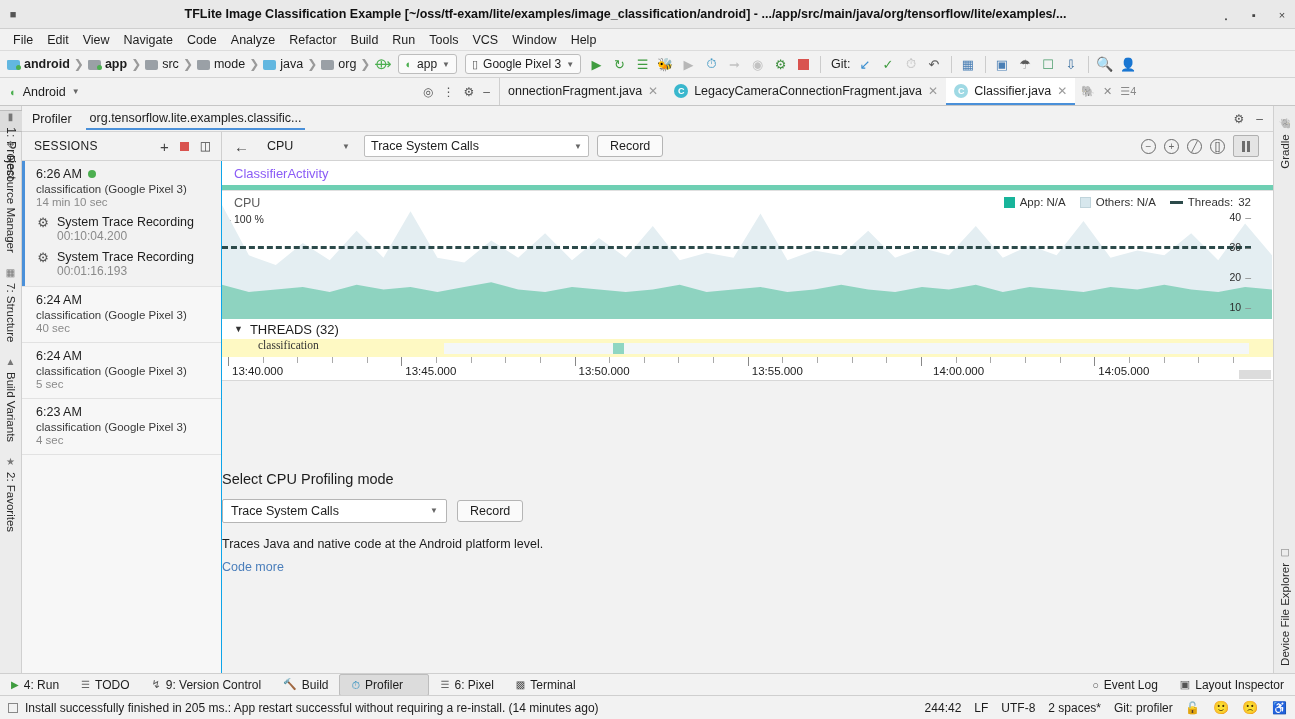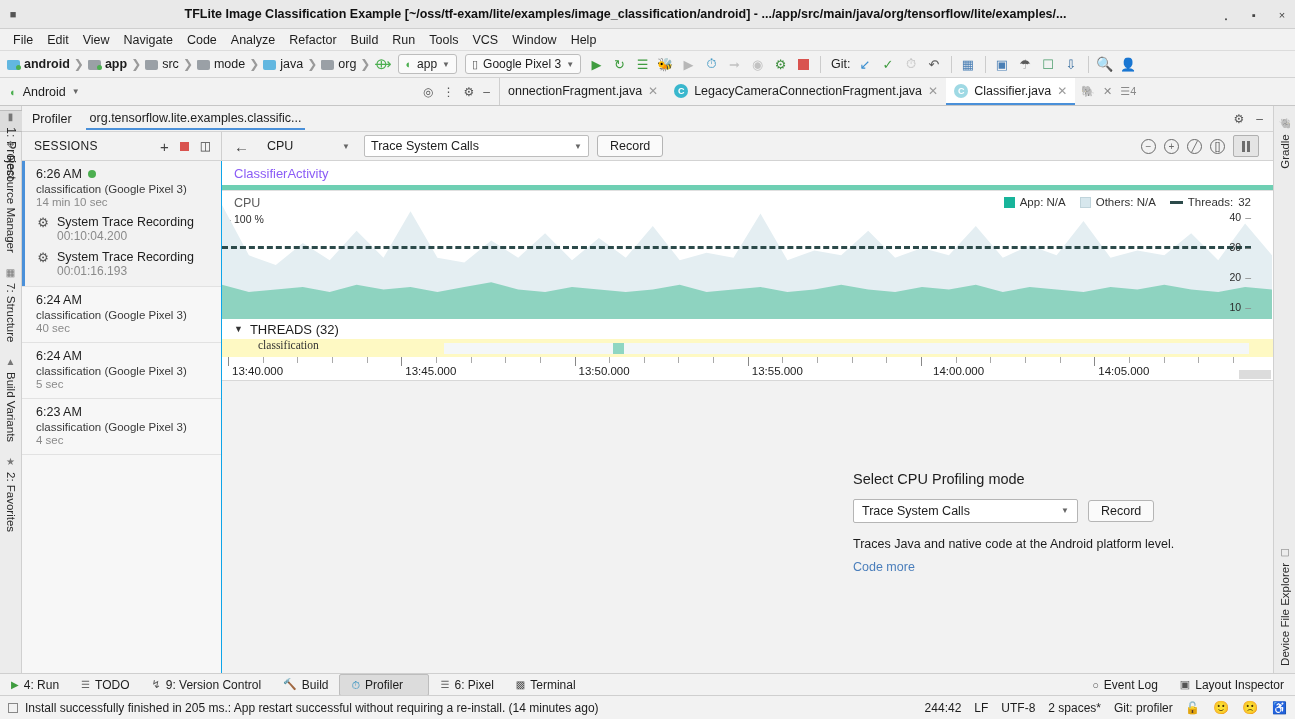--- a/index.html
+++ b/index.html
@@ -216,21 +216,21 @@
   .thread-row .tname { position: absolute; left: 36px; top: 0px; font-size: 11.5px; color: #333; }
   .thread-track { position: absolute; left: 222px; right: 24px; top: 4px; height: 11px; background: #f4f7f8; }
   .thread-track .blk { position: absolute; top: 0; height: 11px; background: #8fd6c2; }
   .time-axis { height: 24px; background: #fff; position: relative; border-bottom: 1px solid #d8d8d8; }
   .tick { position: absolute; top: 0; width: 1px; height: 6px; background: #aaa; }
   .tick.major { height: 9px; background: #888; }
   .tlabel { position: absolute; top: 8px; font-size: 11.5px; color: #222; white-space: nowrap; }
   .hscroll { position: absolute; right: 2px; bottom: 1px; width: 32px; height: 9px; background: #dcdcdc; }
 
   
-  .mode-panel { flex: 1; display: flex; align-items: center; justify-content: flex-end; background: #f2f2f2; }
+  .mode-panel { flex: 1; display: flex; align-items: center; justify-content: flex-start; background: #f2f2f2; }
   .mode-inner { width: 420px; margin-top: -10px; }
   .mode-title { font-size: 14.5px; color: #1d1d1d; margin-bottom: 12px; }
   .mode-row { display: flex; align-items: center; gap: 10px; margin-bottom: 14px; }
   .mode-sel {
     width: 225px; height: 24px; border: 1px solid #b5b5b5; background: #fff;
     border-radius: 2px; display: flex; align-items: center; padding: 0 8px; font-size: 12.5px;
   }
   .mode-sel .arr { margin-left: auto; color: #666; font-size: 8px; }
   .mode-desc { font-size: 12.5px; color: #1d1d1d; margin-bottom: 9px; }
   .learn { font-size: 12.5px; color: #4a7ebb; }

